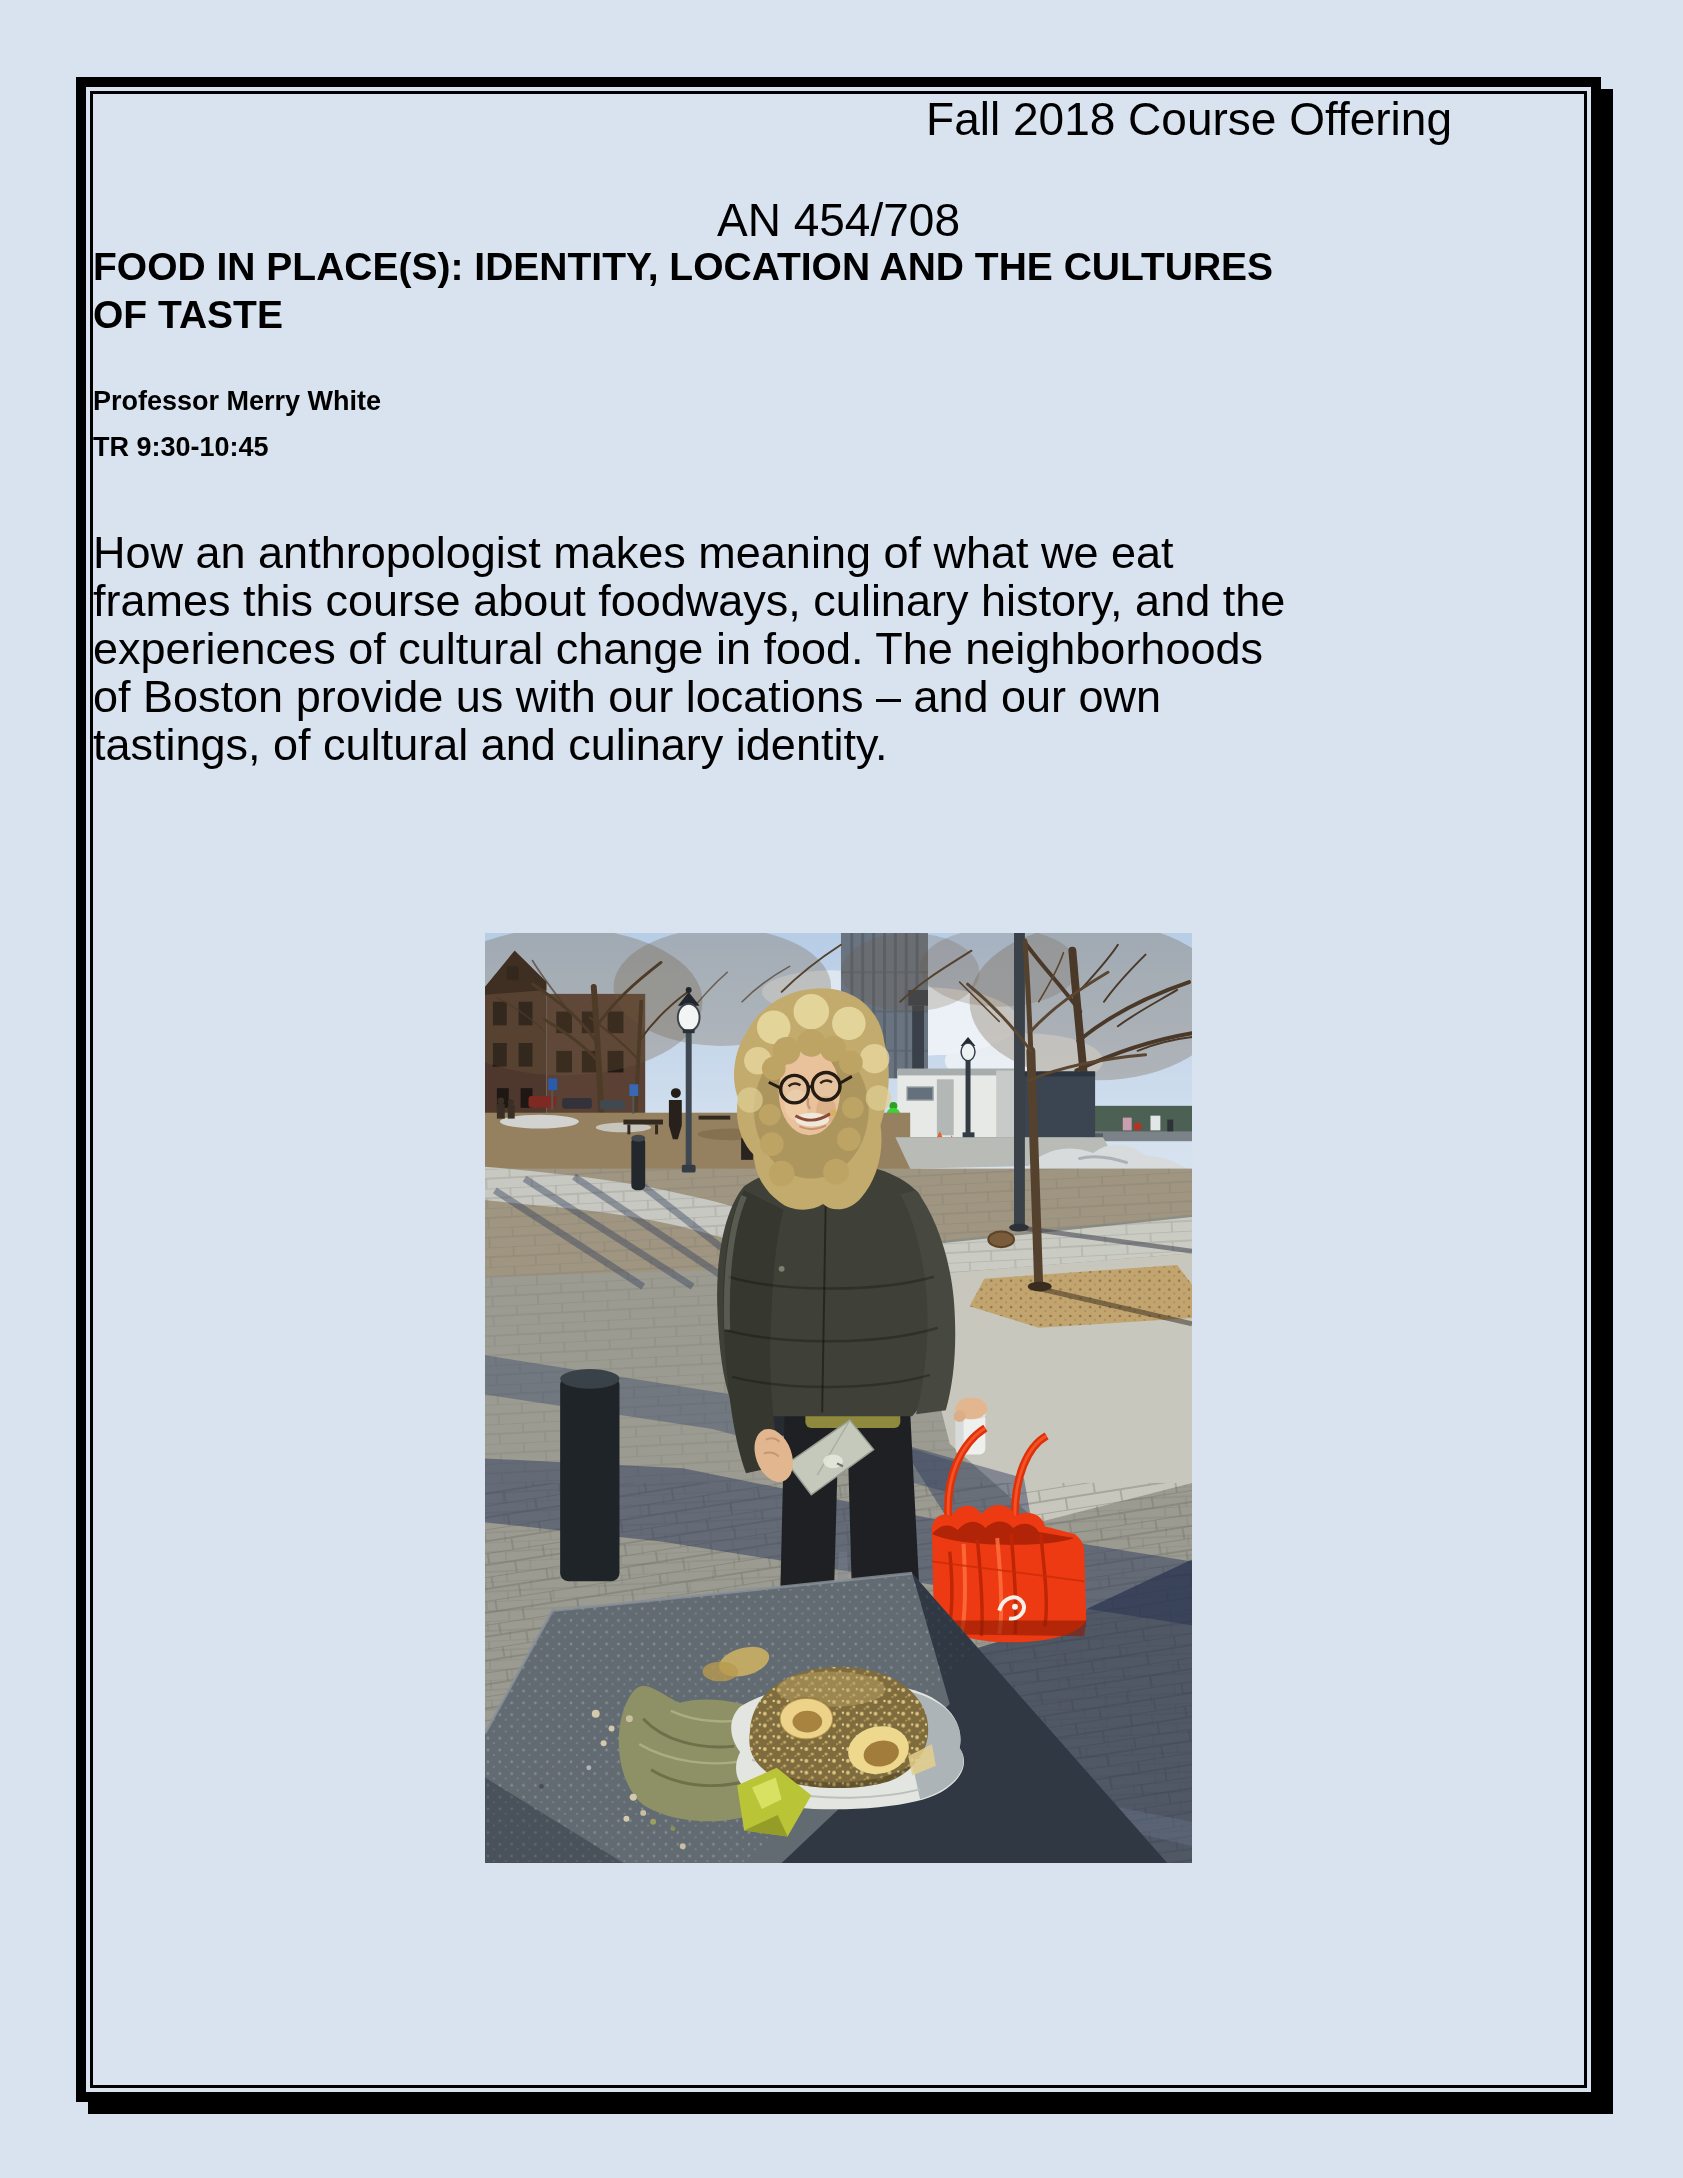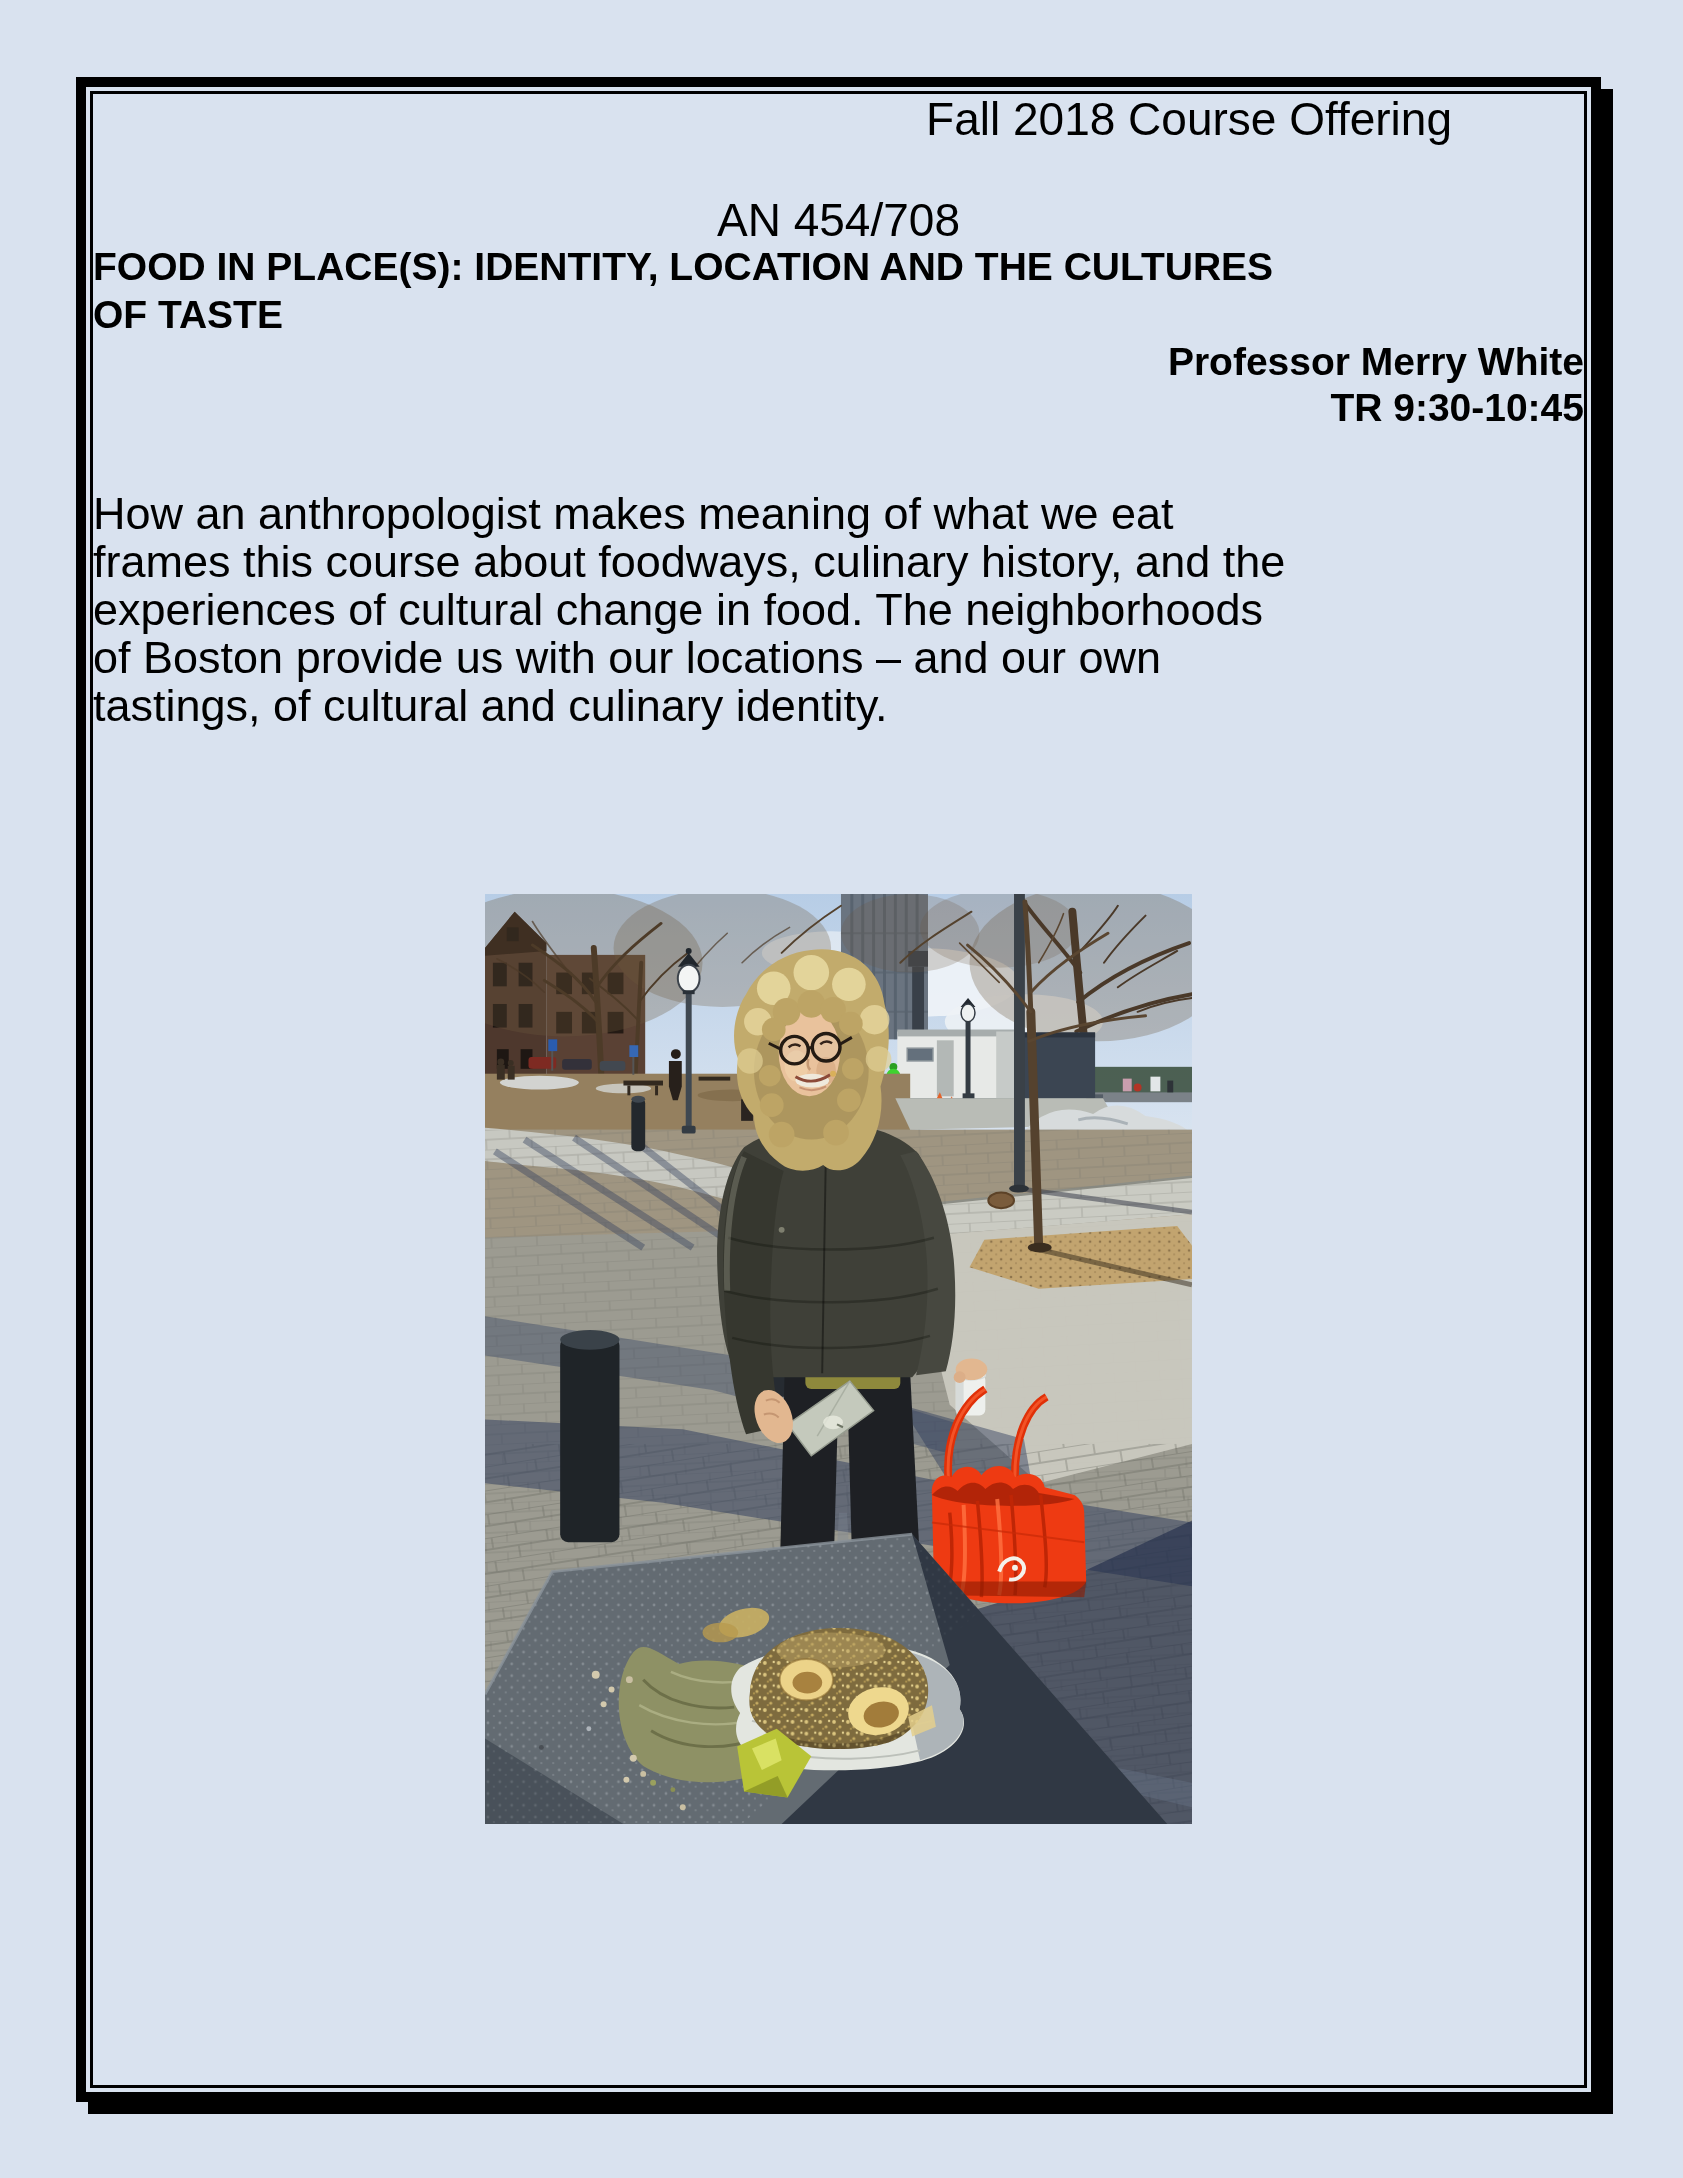--- a/index.html
+++ b/index.html
@@ -43,24 +43,25 @@
     text-align: center;
   }
   .course-title {
     font-size: 39px;
     font-weight: bold;
     line-height: 48px;
     text-align: left;
     white-space: pre-line;
   }
   .instructor-block {
-    font-size: 39px;
+    margin-top: 39px;
+    font-size: 27px;
     font-weight: bold;
     line-height: 46px;
-    text-align: right;
+    text-align: left;
   }
   .description {
     margin: 59px 0 0 0;
     font-size: 45px;
     line-height: 48px;
     text-align: left;
     white-space: pre-line;
   }
   .photo-figure {
     margin: 164px auto 0 auto;

